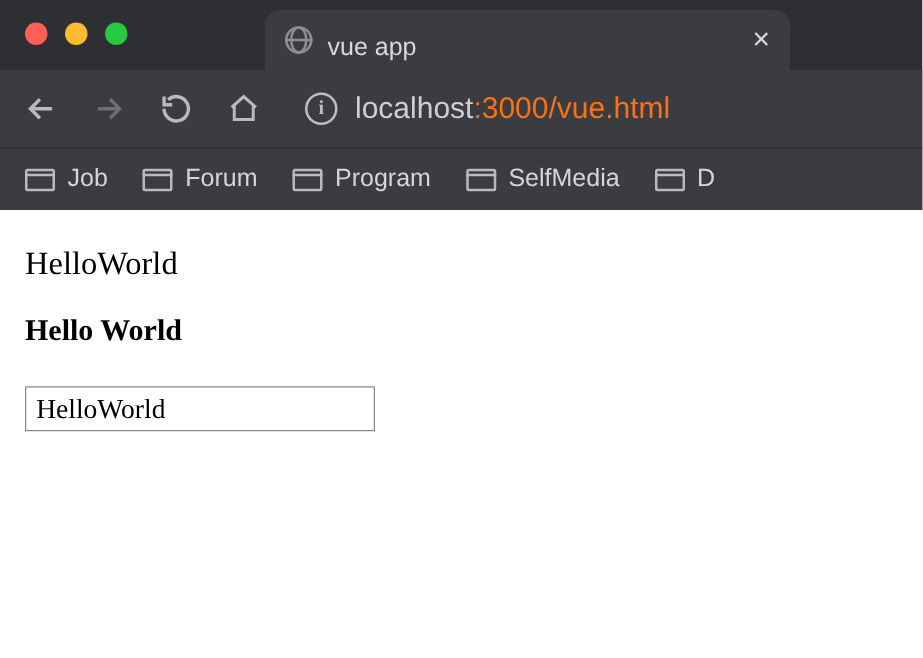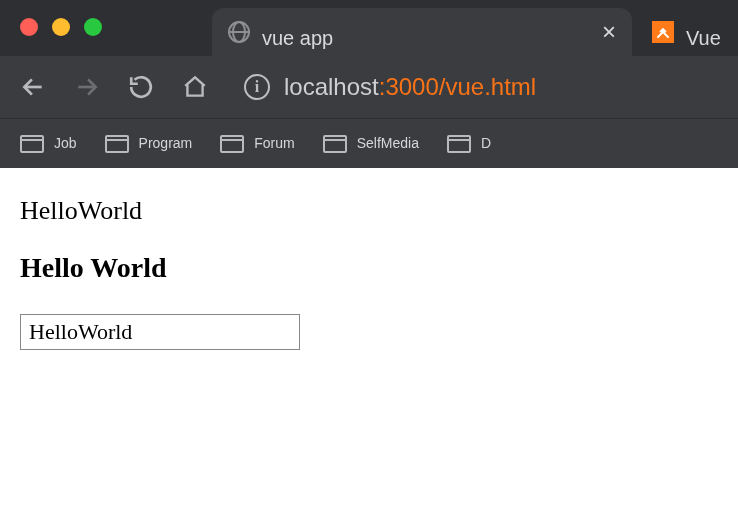--- a/index.html
+++ b/index.html
@@ -152,23 +152,23 @@
       background: #3b3c40;
       display: flex;
       align-items: center;
       height: 50px;
       padding: 0 20px;
       gap: 28px;
       border-top: 1px solid #2e2f33;
     }
     .bm {
       display: flex;
-      align-items: flex-start;
+      align-items: center;
       gap: 10px;
-      font-size: 14px;
+      font-size: 20px;
       color: #d5d6d9;
       cursor: pointer;
       white-space: nowrap;
     }
     .folder-icon {
       width: 24px;
       height: 18px;
       position: relative;
       flex-shrink: 0;
     }
@@ -190,21 +190,21 @@
       padding: 28px 20px;
       color: #000;
       font-family: Liberation Serif, serif;
     }
     .page .text1 {
       font-size: 26px;
       margin-bottom: 26px;
       font-weight: 400;
     }
     .page h2 {
-      font-size: 28px;
+      font-size: 24px;
       font-weight: 700;
       margin-bottom: 30px;
     }
     .page input[type="text"] {
       font-size: 22px;
       padding: 4px 8px;
       border: 1px solid #888;
       width: 280px;
       font-family: inherit;
     }
@@ -218,28 +218,20 @@
       <div class="tl red"></div>
       <div class="tl yellow"></div>
       <div class="tl green"></div>
     </div>
     <div class="tabstrip">
       <div class="tab active">
         <span class="globe-icon"></span>
         <span class="tab-title">vue app</span>
         <span class="tab-close">×</span>
       </div>
-      <div class="tab inactive">
-        <span class="fav-orange">
-          <svg viewBox="0 0 10 10" width="14" height="14">
-              <path d="M1 9 L5 5 L9 9 M3 5 L5 3 L7 5" stroke="#fff" stroke-width="1.4" fill="none"></path>
-            </svg>
-        </span>
-        <span class="tab-title">Vue</span>
-      </div>
     </div>
   </div>
 
   <div class="toolbar">
     <div class="nav-btn">
       <svg viewBox="0 0 24 24" fill="none" stroke="currentColor" stroke-width="2.5">
           <path d="M20 12H5"></path>
           <path d="M11 5l-7 7 7 7"></path>
         </svg>
     </div>
@@ -269,25 +261,25 @@
     </div>
   </div>
 
   <div class="bookmarks">
     <div class="bm">
       <span class="folder-icon"></span>
       <span>Job</span>
     </div>
     <div class="bm">
       <span class="folder-icon"></span>
+      <span>Forum</span>
+    </div>
+    <div class="bm">
+      <span class="folder-icon"></span>
       <span>Program</span>
-    </div>
-    <div class="bm">
-      <span class="folder-icon"></span>
-      <span>Forum</span>
     </div>
     <div class="bm">
       <span class="folder-icon"></span>
       <span>SelfMedia</span>
     </div>
     <div class="bm">
       <span class="folder-icon"></span>
       <span>D</span>
     </div>
   </div>

